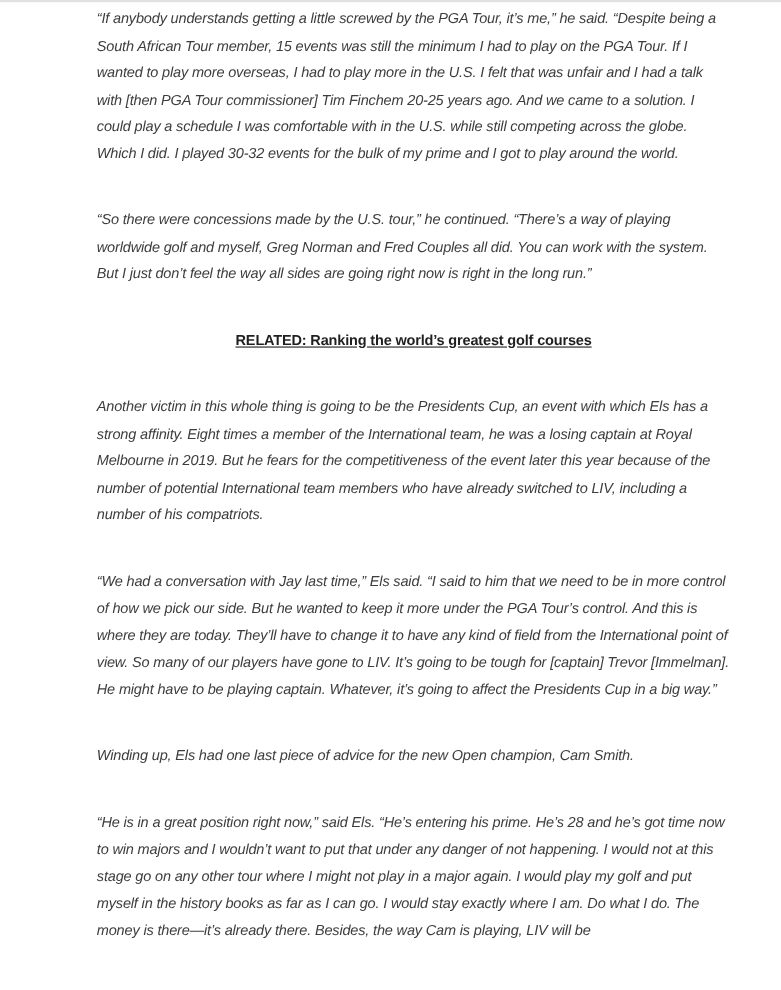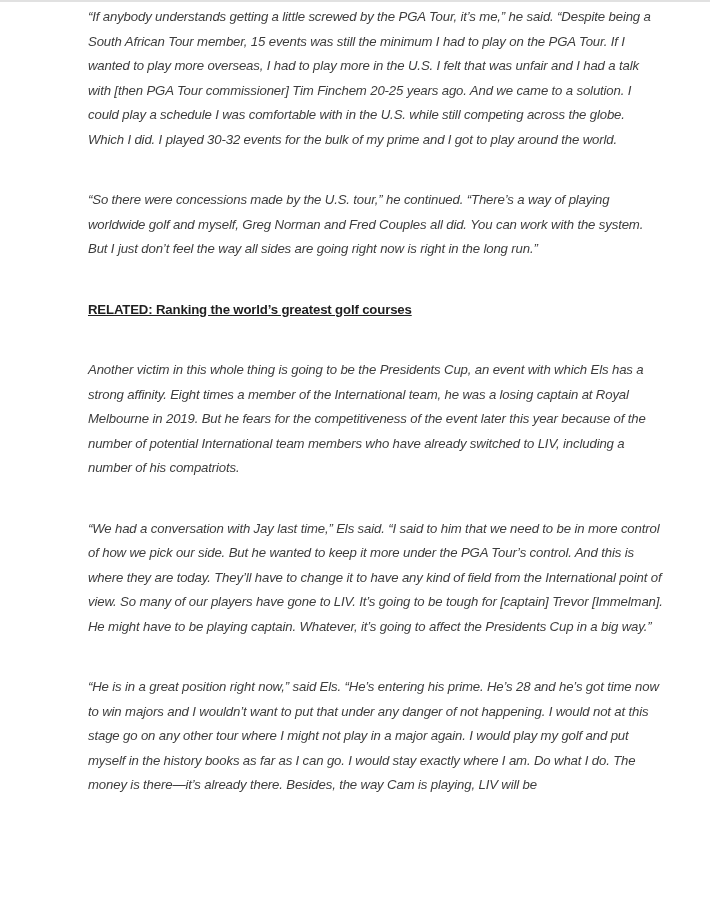--- a/index.html
+++ b/index.html
@@ -35,20 +35,21 @@
     color: #3d3d3d;
     margin: 0 0 36px 0;
     text-align: left;
     font-style: italic;
   }
   .related-wrap {
     margin: 0 0 36px 0;
     font-size: 13.2px;
     line-height: 24.5px;
     letter-spacing: -0.15px;
+    text-align: center;
   }
   a.related {
     color: #1f1f1f;
     font-weight: bold;
     text-decoration: underline;
     cursor: pointer;
   }
 </style>
 </head>
 <body>
@@ -59,15 +60,16 @@
   <p class="block">“If anybody understands getting a little screwed by the PGA Tour, it’s me,” he said. “Despite being a South African Tour member, 15 events was still the minimum I had to play on the PGA Tour. If I wanted to play more overseas, I had to play more in the U.S. I felt that was unfair and I had a talk with [then PGA Tour commissioner] Tim Finchem 20-25 years ago. And we came to a solution. I could play a schedule I was comfortable with in the U.S. while still competing across the globe. Which I did. I played 30-32 events for the bulk of my prime and I got to play around the world.</p>
 
   <p class="block">“So there were concessions made by the U.S. tour,” he continued. “There’s a way of playing worldwide golf and myself, Greg Norman and Fred Couples all did. You can work with the system. But I just don’t feel the way all sides are going right now is right in the long run.”</p>
 
   <p class="related-wrap"><a class="related">RELATED: Ranking the world’s greatest golf courses</a></p>
 
   <p class="block">Another victim in this whole thing is going to be the Presidents Cup, an event with which Els has a strong affinity. Eight times a member of the International team, he was a losing captain at Royal Melbourne in 2019. But he fears for the competitiveness of the event later this year because of the number of potential International team members who have already switched to LIV, including a number of his compatriots.</p>
 
   <p class="block">“We had a conversation with Jay last time,” Els said. “I said to him that we need to be in more control of how we pick our side. But he wanted to keep it more under the PGA Tour’s control. And this is where they are today. They’ll have to change it to have any kind of field from the International point of view. So many of our players have gone to LIV. It’s going to be tough for [captain] Trevor [Immelman]. He might have to be playing captain. Whatever, it’s going to affect the Presidents Cup in a big way.”</p>
 
+  <p class="block">Winding up, Els had one last piece of advice for the new Open champion, Cam Smith.</p>
 
   <p class="block">“He is in a great position right now,” said Els. “He’s entering his prime. He’s 28 and he’s got time now to win majors and I wouldn’t want to put that under any danger of not happening. I would not at this stage go on any other tour where I might not play in a major again. I would play my golf and put myself in the history books as far as I can go. I would stay exactly where I am. Do what I do. The money is there—it’s already there. Besides, the way Cam is playing, LIV will be</p>
 </div>
 
 </body></html>

